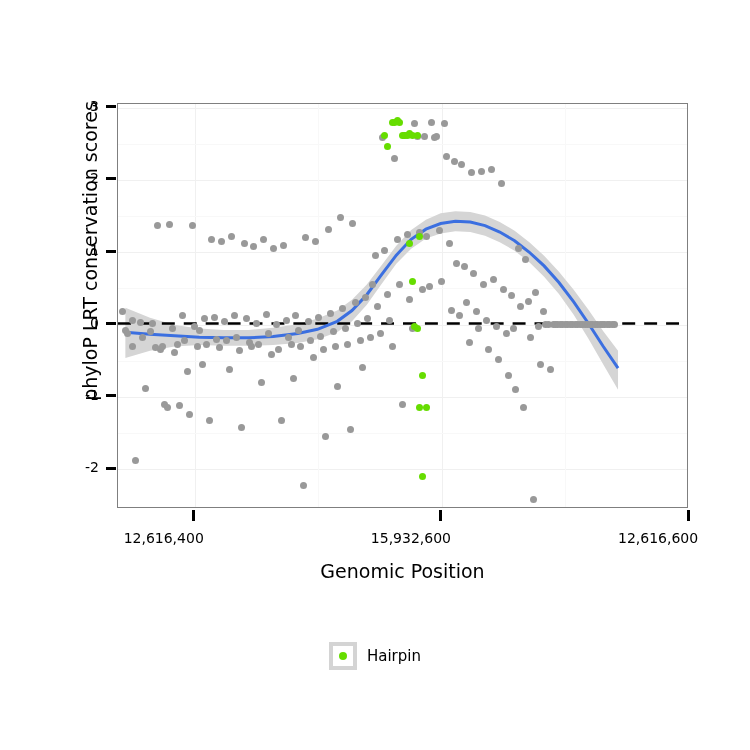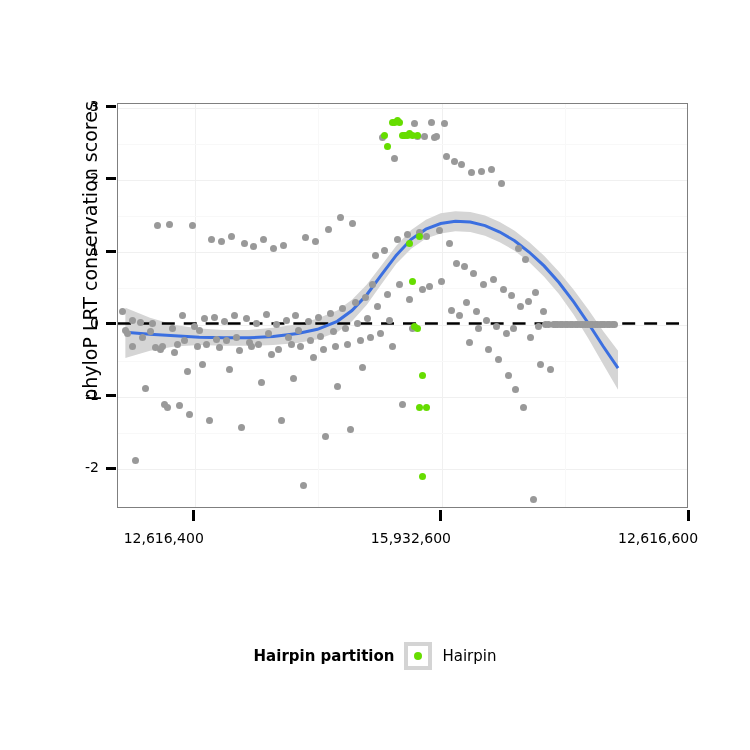--- a/index.html
+++ b/index.html
@@ -436,22 +436,22 @@
   <div id="x-axis">
       <div class="xtick-mark" style="left: 192.128px; top: 510px;"></div>
       <div class="xtick-label" style="left: 123.628px; top: 530px;">12,616,400</div>
       <div class="xtick-mark" style="left: 439.314px; top: 510px;"></div>
       <div class="xtick-label" style="left: 370.814px; top: 530px;">15,932,600</div>
       <div class="xtick-mark" style="left: 686.5px; top: 510px;"></div>
       <div class="xtick-label" style="left: 618px; top: 530px;">12,616,600</div>
     </div>
 
   <div id="ylab">phyloP LRT conservation scores</div>
+  <div id="xlab">Genomic Position</div>
 
   <div id="legend">
-    <span id="legend-title">Hairpin partition</span>
     <span id="legend-key">
       <span id="legend-key-dot"></span>
     </span>
     <span id="legend-label">Hairpin</span>
   </div>
 
 </div>
 
 </body></html>

